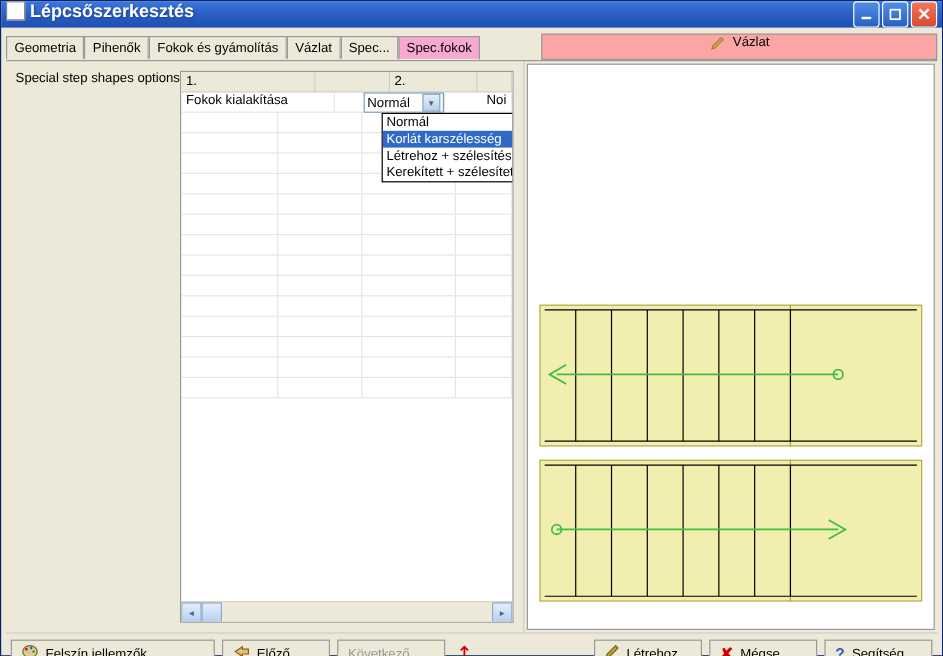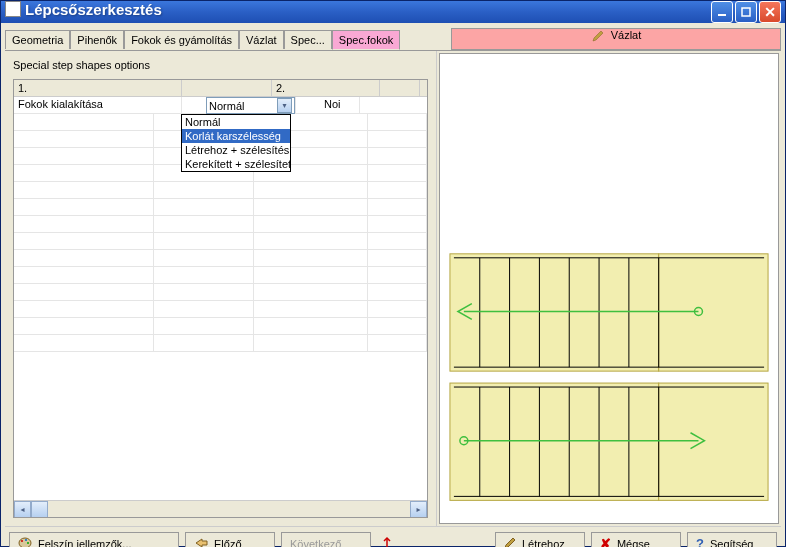--- a/index.html
+++ b/index.html
@@ -114,21 +114,21 @@
     }
     .main-area {
       flex: 1;
       display: flex;
       border-top: 1px solid #999;
       margin-top: -1px;
     }
     .left-panel {
       width: 432px;
       display: flex;
-      flex-direction: column;
+      flex-direction: row;
       padding: 8px;
       border-right: 1px solid #ccc;
     }
     .panel-caption {
       margin-bottom: 8px;
     }
     .grid-container {
       flex: 1;
       border: 1px solid #999;
       background: white;
@@ -142,21 +142,21 @@
       border-bottom: 1px solid #ccc;
     }
     .grid-header-cell {
       border-right: 1px solid #ccc;
       padding: 2px 4px;
       background: #ECE9D8;
     }
     .colA { width: 168px; }
     .colB { width: 90px; }
     .colC { width: 108px; }
-    .colD { width: 40px; }
+    .colD { width: 40px; text-align: right; }
     .grid-body {
       flex: 1;
       position: relative;
     }
     .grid-row {
       display: flex;
       height: 17px;
       border-bottom: 1px solid #e5e5e5;
       gap: 24px;
     }

